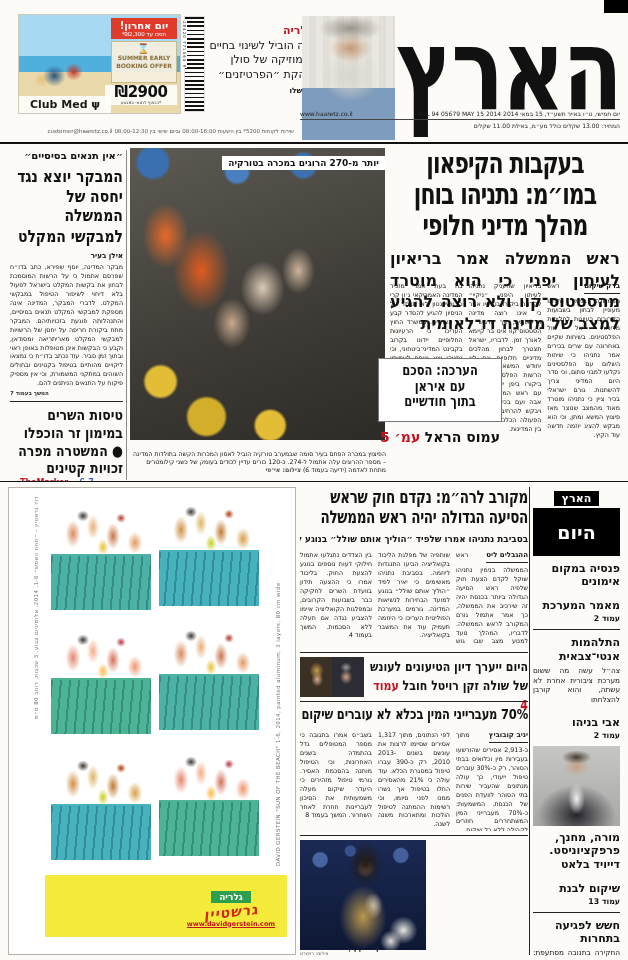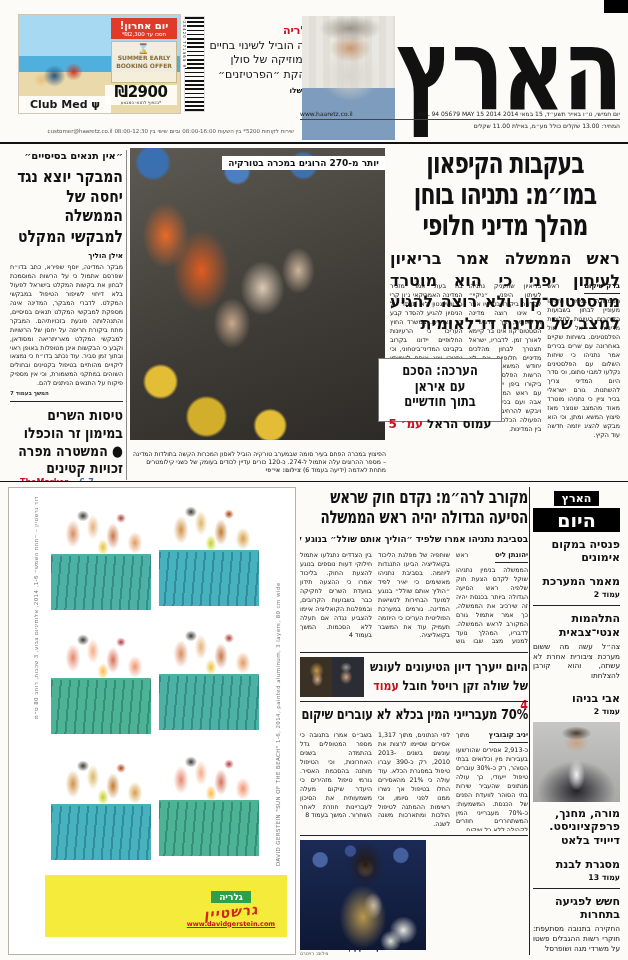--- a/index.html
+++ b/index.html
@@ -92,21 +92,21 @@
   .mainart{left:390px;top:148px;width:230px;height:333px}
   .mainart .hl{position:absolute;top:0;left:0;width:100%;text-align:center;
      font-size:22px;font-weight:800;line-height:1.1;letter-spacing:-1px}
   .mainart .sub{position:absolute;top:100px;left:0;width:100%;font-size:16px;font-weight:bold;line-height:1.35;text-align:justify}
   .mainart .cols{position:absolute;top:134px;left:0;width:100%;height:196px;display:flex;gap:6px}
   .col{flex:1;overflow:hidden;font-size:6.3px;line-height:1.42;text-align:justify}
   .col .by{font-weight:bold;font-size:7px;margin-bottom:3px;border-bottom:1px solid #222;display:inline-block;padding-bottom:1px}
   .inbox{position:absolute;left:-12px;top:210px;width:124px;height:64px;background:#fff;border:1px solid #777;
      text-align:center;padding-top:4px;z-index:3}
   .inbox .t{font-size:11.5px;font-weight:bold;line-height:1.15}
-  .inbox .b{font-size:12px;margin-top:14px}
+  .inbox .b{font-size:14px;margin-top:26px}
 
   .bandrule{left:0;top:481px;width:628px;height:1px;background:#111}
 
   
   .ad{left:8px;top:487px;width:288px;height:468px;background:#fff;border:1px solid #b5b2a8}
   .panel{position:absolute;width:100px;height:112px;background:
      radial-gradient(ellipse 12% 20% at 22% 32%,#d98c5f,transparent 62%),
      radial-gradient(ellipse 10% 18% at 42% 26%,#e8b07a,transparent 62%),
      radial-gradient(ellipse 11% 19% at 62% 34%,#c9764a,transparent 62%),
      radial-gradient(ellipse 12% 16% at 84% 40%,#e39a62,transparent 62%),
@@ -159,21 +159,21 @@
      radial-gradient(ellipse 10% 16% at 58% 60%,rgba(235,235,242,.9),transparent 75%),
      radial-gradient(ellipse 16% 18% at 82% 82%,#e8e8e2,transparent 70%),
      radial-gradient(ellipse 12% 14% at 72% 92%,#dfe0d8,transparent 70%),
      linear-gradient(#1b2a55,#0e1834)}
   .euro .credit{position:absolute;left:0;top:111px;font-size:4.8px;color:#555}
 
   
   .sidebar{left:533px;top:487px;width:87px;height:470px;overflow:hidden}
   .sb-logos{text-align:center;margin-bottom:6px}
   .sb-logo1{display:inline-block;background:#000;color:#fff;font-size:11px;font-weight:800;padding:1px 8px}
-  .sb-logo2{display:block;background:#000;color:#fff;font-size:19px;font-weight:800;padding:1px 0;margin-top:2px;text-align:center}
+  .sb-logo2{display:block;background:#000;color:#fff;font-size:19px;font-weight:800;padding:13px 0;margin-top:2px;text-align:center}
   .sb .ttl{font-size:11px;font-weight:800;line-height:1.2;margin-bottom:3px}
   .sb .bd{font-size:7.3px;line-height:1.35}
   .sb .src{font-size:11px;font-weight:bold;margin-top:11px}
   .sb .pg{font-size:7.8px;font-weight:800;margin-top:2px}
   .sidebar hr{border:none;border-top:1px solid #222;margin:6px 0}
   .sbphoto{width:87px;height:80px;margin:6px 0 5px;background:
      radial-gradient(ellipse 24% 12% at 50% 14%,#4a3c30,transparent 72%),
      radial-gradient(ellipse 20% 16% at 50% 26%,#c9a183,transparent 72%),
      radial-gradient(ellipse 14% 28% at 50% 66%,#f2f2f0,transparent 70%),
      radial-gradient(ellipse 60% 50% at 50% 86%,#23232a,transparent 75%),
@@ -227,21 +227,21 @@
     <div class="r2">המחיר: 13.00 שקלים כולל מע״מ, באילת 11.00 שקלים</div>
   </div>
 
   <div class="abs service">שירות לקוחות 5200* בין השעות 08:00-16:00 וביום שישי בין 08:00-12:30 customer@haaretz.co.il</div>
 
   <div class="abs toprule"></div>
 
   <div class="abs leftcol">
     <div class="kick">״אין תנאים בסיסיים״</div>
     <div class="hl sy12">המבקר יוצא נגד יחסה של הממשלה למבקשי המקלט</div>
-    <div class="by">אילן הוליך</div>
+    <div class="by">אילן בעיר</div>
     <div class="body just">מבקר המדינה, יוסף שפירא, כתב בדו״ח שפרסם אתמול כי על הרשות המוסמכת לבחון את בקשות המקלט בישראל לפעול בלא דיחוי לשיפור הטיפול במבקשי המקלט. לדברי המבקר, המדינה אינה מספקת למבקשי המקלט תנאים בסיסיים, והתנהלותה פוגעת בזכויותיהם. המבקר מתח ביקורת חריפה על יחסן של הרשויות למבקשי המקלט מאריתריאה ומסודאן, וקבע כי הבקשות אינן מטופלות באופן ראוי ובתוך זמן סביר. עוד נכתב בדו״ח כי נמצאו ליקויים מהותיים בטיפול בקטינים ובחולים השוהים במתקני המשמורת, וכי אין מספיק פיקוח על התנאים הניתנים להם.</div>
     <div class="more">המשך בעמוד 7</div>
     <hr>
     <div class="mkr sy12">טיסות השרים במימון זר הוכפלו ● המשטרה מפרה זכויות קטינים</div>
     <div class="pg"><span class="blue">עמודים 6-7 ב-</span><span class="red" dir="ltr">TheMarker</span></div>
 
   </div>
 
   <div class="hl-v" style="left:126px;top:150px;height:330px"></div>
 
@@ -302,21 +302,21 @@
   </div>
 
   <div class="abs art2">
     <div class="hl sy13">
       <div class="nowrap">מקורב לרה״מ: נקדם חוק שראש</div>
       <div class="nowrap">הסיעה הגדולה יהיה ראש הממשלה</div>
     </div>
     <div class="sub nowrap">בסביבת נתניהו אמרו שלפיד ״הוליך אותם שולל״ בנוגע לבחירות לנשיאות</div>
     <div class="cols">
       <div class="col">
-        <div class="by">יהונתן ליס</div>
+        <div class="by">ההגבלים ליס</div>
         <span>ראש הממשלה בנימין נתניהו שוקל לקדם הצעת חוק שלפיה ראש הסיעה הגדולה ביותר בכנסת יהיה זה שירכיב את הממשלה, כך אמר אתמול גורם המקורב לראש הממשלה. לדבריו, המהלך נועד למנוע מצב שבו גוש מפלגות קטן קובע את זהות ראש הממשלה הבאה.</span>
       </div>
       <div class="col">שותפיה של מפלגת הליכוד בקואליציה הביעו התנגדות ליוזמה. בסביבת נתניהו מאשימים כי יאיר לפיד ״הוליך אותם שולל״ בנוגע למועד הבחירות לנשיאות המדינה. גורמים במערכת הפוליטית העריכו כי היוזמה תעמיק עוד את המשבר בקואליציה.</div>
       <div class="col">בין הצדדים נתגלעו אתמול חילוקי דעות נוספים בנוגע להצעת החוק. בליכוד אמרו כי ההצעה תידון בוועדת השרים לחקיקה כבר בשבועות הקרובים, ובמפלגות הקואליציה איימו להצביע נגדה אם תעלה ללא הסכמות. המשך בעמוד 4</div>
     </div>
   </div>
 
   <div class="rule2" style="top:652px"></div>
 
   <div class="abs zaken">
@@ -369,21 +369,21 @@
     <hr>
     <div>
       <div class="ttl">התלהמות אנטי־צבאית</div>
       <div class="bd just">צה״ל עשה מה ששום מערכת ציבורית אחרת לא עשתה, והוא קורבן להצלחתו</div>
       <div class="src">אבי בניהו</div>
       <div class="pg">עמוד 2</div>
     </div>
     <div class="sbphoto"></div>
     <div>
       <div class="ttl">מורה, מחנך, פרפקציוניסט. דייויד בלאט</div>
-      <div class="src">מסגרת לבנת</div>
+      <div class="src">שיקום לבנת</div>
       <div class="pg">עמוד 13</div>
     </div>
     <hr>
     <div>
       <div class="ttl">חשש לפגיעה בתחרות</div>
       <div class="bd just">החקירה בתנובה מסתעפת: חוקרי רשות ההגבלים פשטו על משרדי מגה ושופרסל</div>
 
     </div>
   </div>
 

